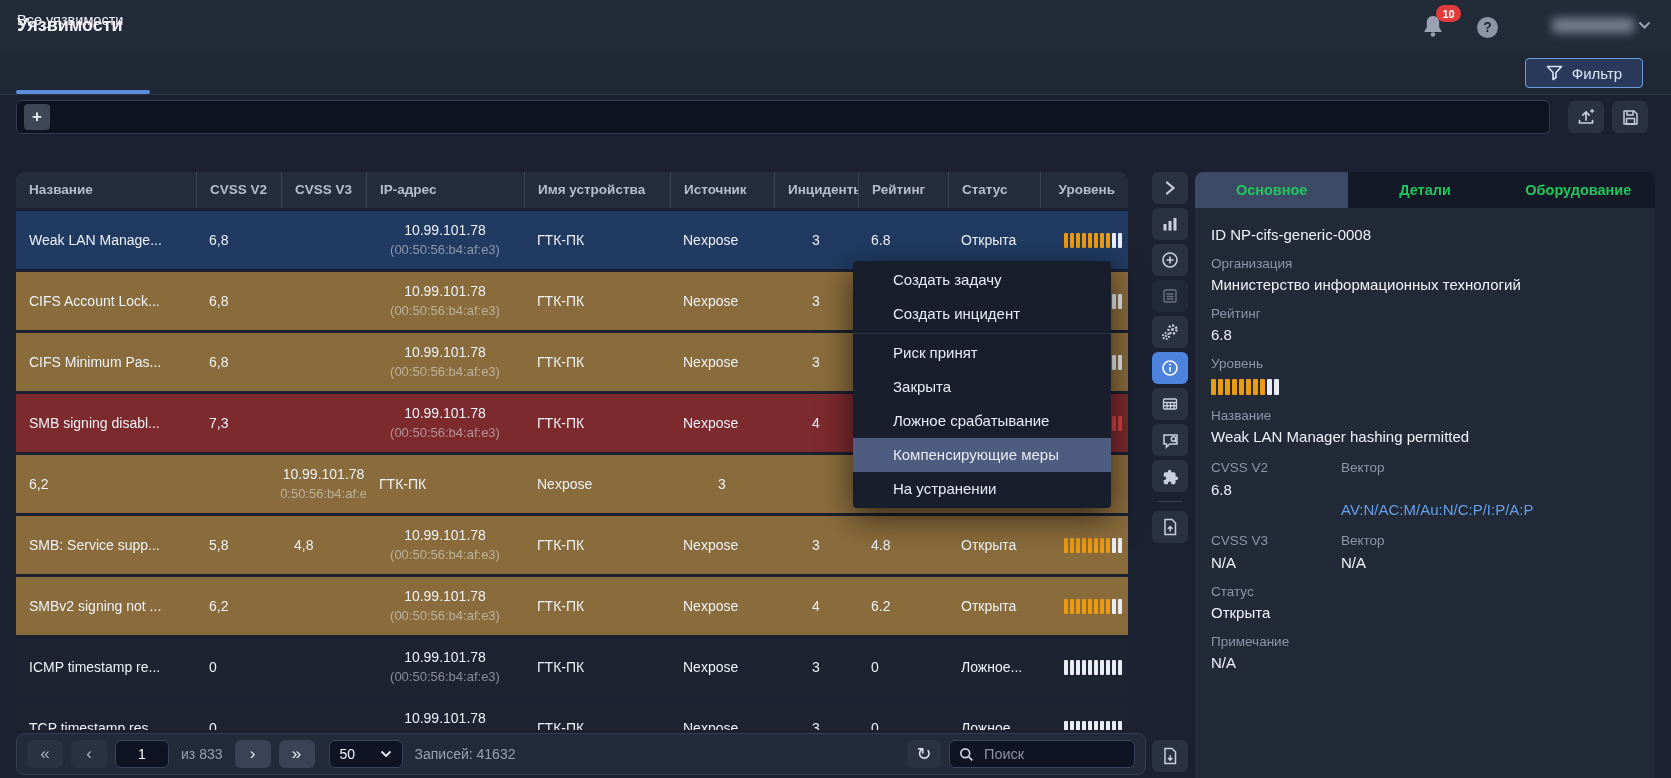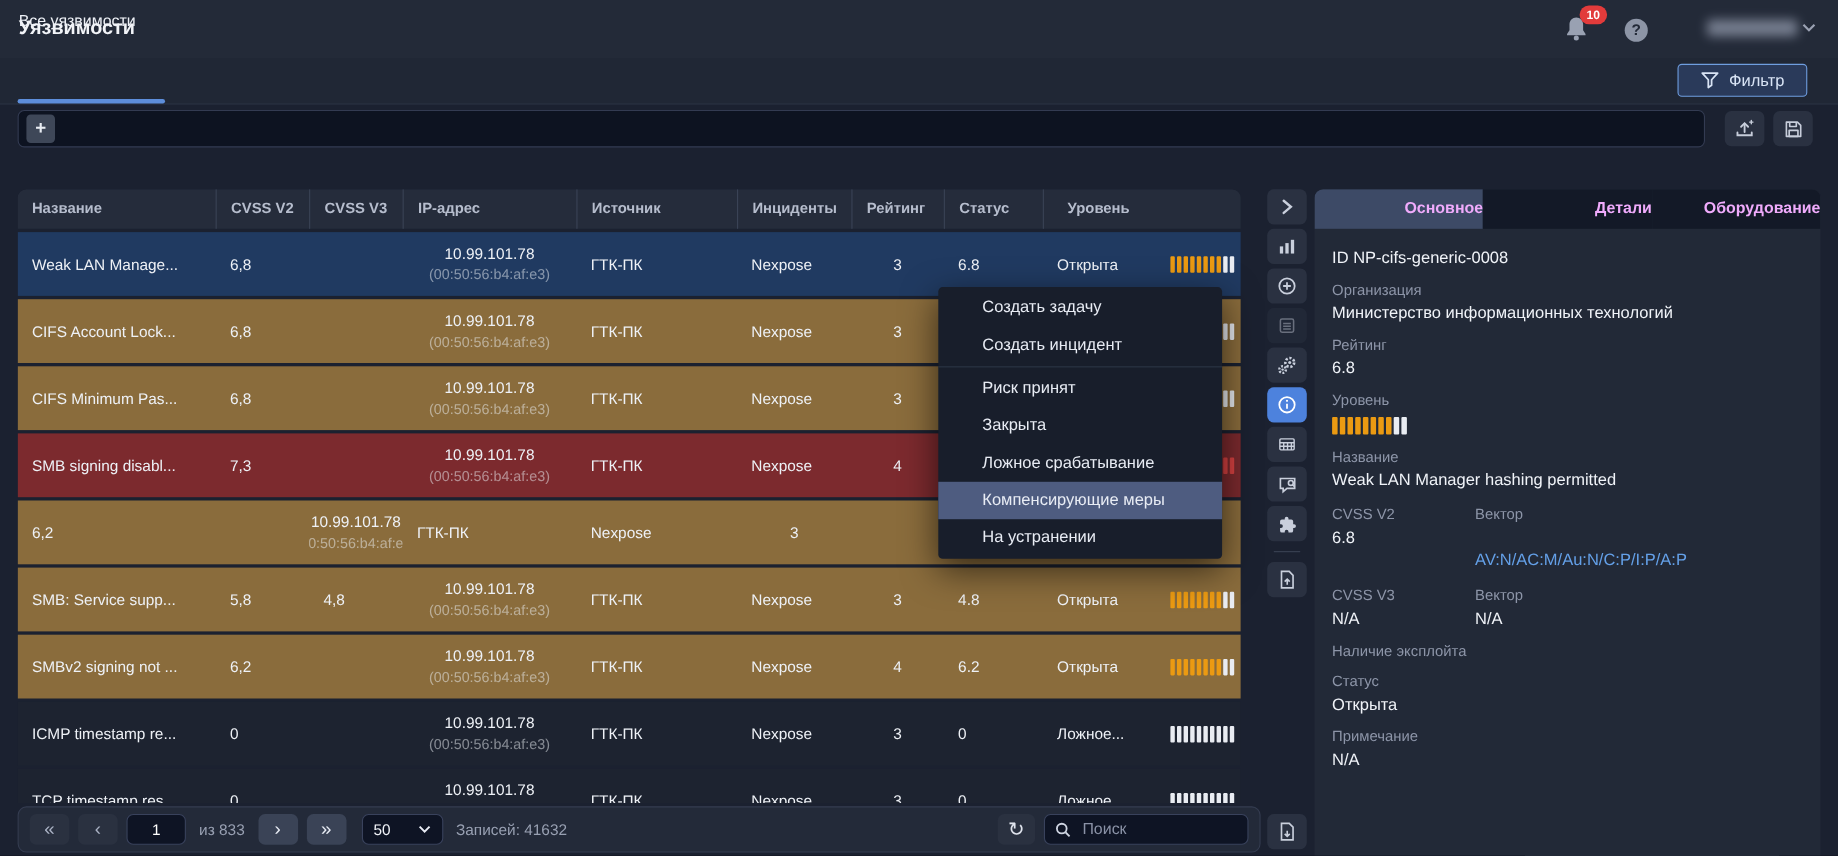--- a/index.html
+++ b/index.html
@@ -58,21 +58,21 @@
   .vtools{position:absolute;left:1152px;top:172px;width:36px;display:flex;flex-direction:column;align-items:center;gap:4px;}
   .tbtn{width:36px;height:32px;border-radius:6px;background:#2a3141;color:#c9cfdc;display:flex;align-items:center;justify-content:center;}
   .tbtn.active{background:#4d82dd;color:#fff;}
   .tbtn.disabled{opacity:.45;}
   .tsep{width:24px;height:1px;background:#3a4254;margin:5px 0;}
   .tbtn-bottom{position:absolute;left:1152px;top:740px;}
 
   
   .panel{position:absolute;left:1195px;top:172px;width:460px;height:606px;background:#222937;border-radius:8px 8px 0 0;overflow:hidden;}
   .ptabs{display:grid;grid-template-columns:1fr 1fr 1fr;height:36px;}
-  .ptab{background:#131927;color:#f0abfc;font-size:14.5px;font-weight:700;text-align:right;line-height:36px;}
+  .ptab{background:#131927;color:#22c55e;font-size:14.5px;font-weight:700;text-align:center;line-height:36px;}
   .ptab.active{background:#3d4a66;}
   .pcontent{padding:18px 16px 0 16px;}
   .pid{font-size:15px;color:#f0f3f8;margin-bottom:4px;}
   .lbl{font-size:13.5px;color:#8d95a8;margin:13px 0 5px 0;}
   .val{font-size:15px;color:#f0f3f8;}
   .pbars{margin:8px 0 2px 0;}
   .pbars i{width:5px;height:16px;}
   .cvgrid{display:grid;grid-template-columns:130px 1fr;row-gap:6px;margin-top:15px;}
   .cvgrid .lbl{margin:0;}
   .link{color:#64a0e8;margin-top:20px;}
@@ -146,20 +146,21 @@
         </svg>
     </span>
   </div>
 
   <div class="table">
     <div class="thead">
       <div class="th">Название</div>
       <div class="th">CVSS V2</div>
       <div class="th">CVSS V3</div>
       <div class="th">IP-адрес</div>
+      <div class="th">Имя устройства</div>
       <div class="th">Источник</div>
       <div class="th">Инциденты</div>
       <div class="th">Рейтинг</div>
       <div class="th">Статус</div>
       <div class="th right">Уровень</div>
     </div>
 
     <div class="trow sel">
       <div class="td">Weak LAN Manage...</div>
       <div class="td">6,8</div>
@@ -560,21 +561,20 @@
         <div class="lbl">Вектор</div>
         <div class="val">6.8</div>
         <div class="val link">AV:N/AC:M/Au:N/C:P/I:P/A:P</div>
       </div>
       <div class="cvgrid">
         <div class="lbl">CVSS V3</div>
         <div class="lbl">Вектор</div>
         <div class="val">N/A</div>
         <div class="val">N/A</div>
       </div>
-      <div class="lbl">Наличие эксплойта</div>
       <div class="lbl">Статус</div>
       <div class="val">Открыта</div>
       <div class="lbl">Примечание</div>
       <div class="val">N/A</div>
     </div>
   </div>
 
   <div class="pagbar">
     <div class="pbtn">«</div>
     <div class="pbtn">‹</div>

